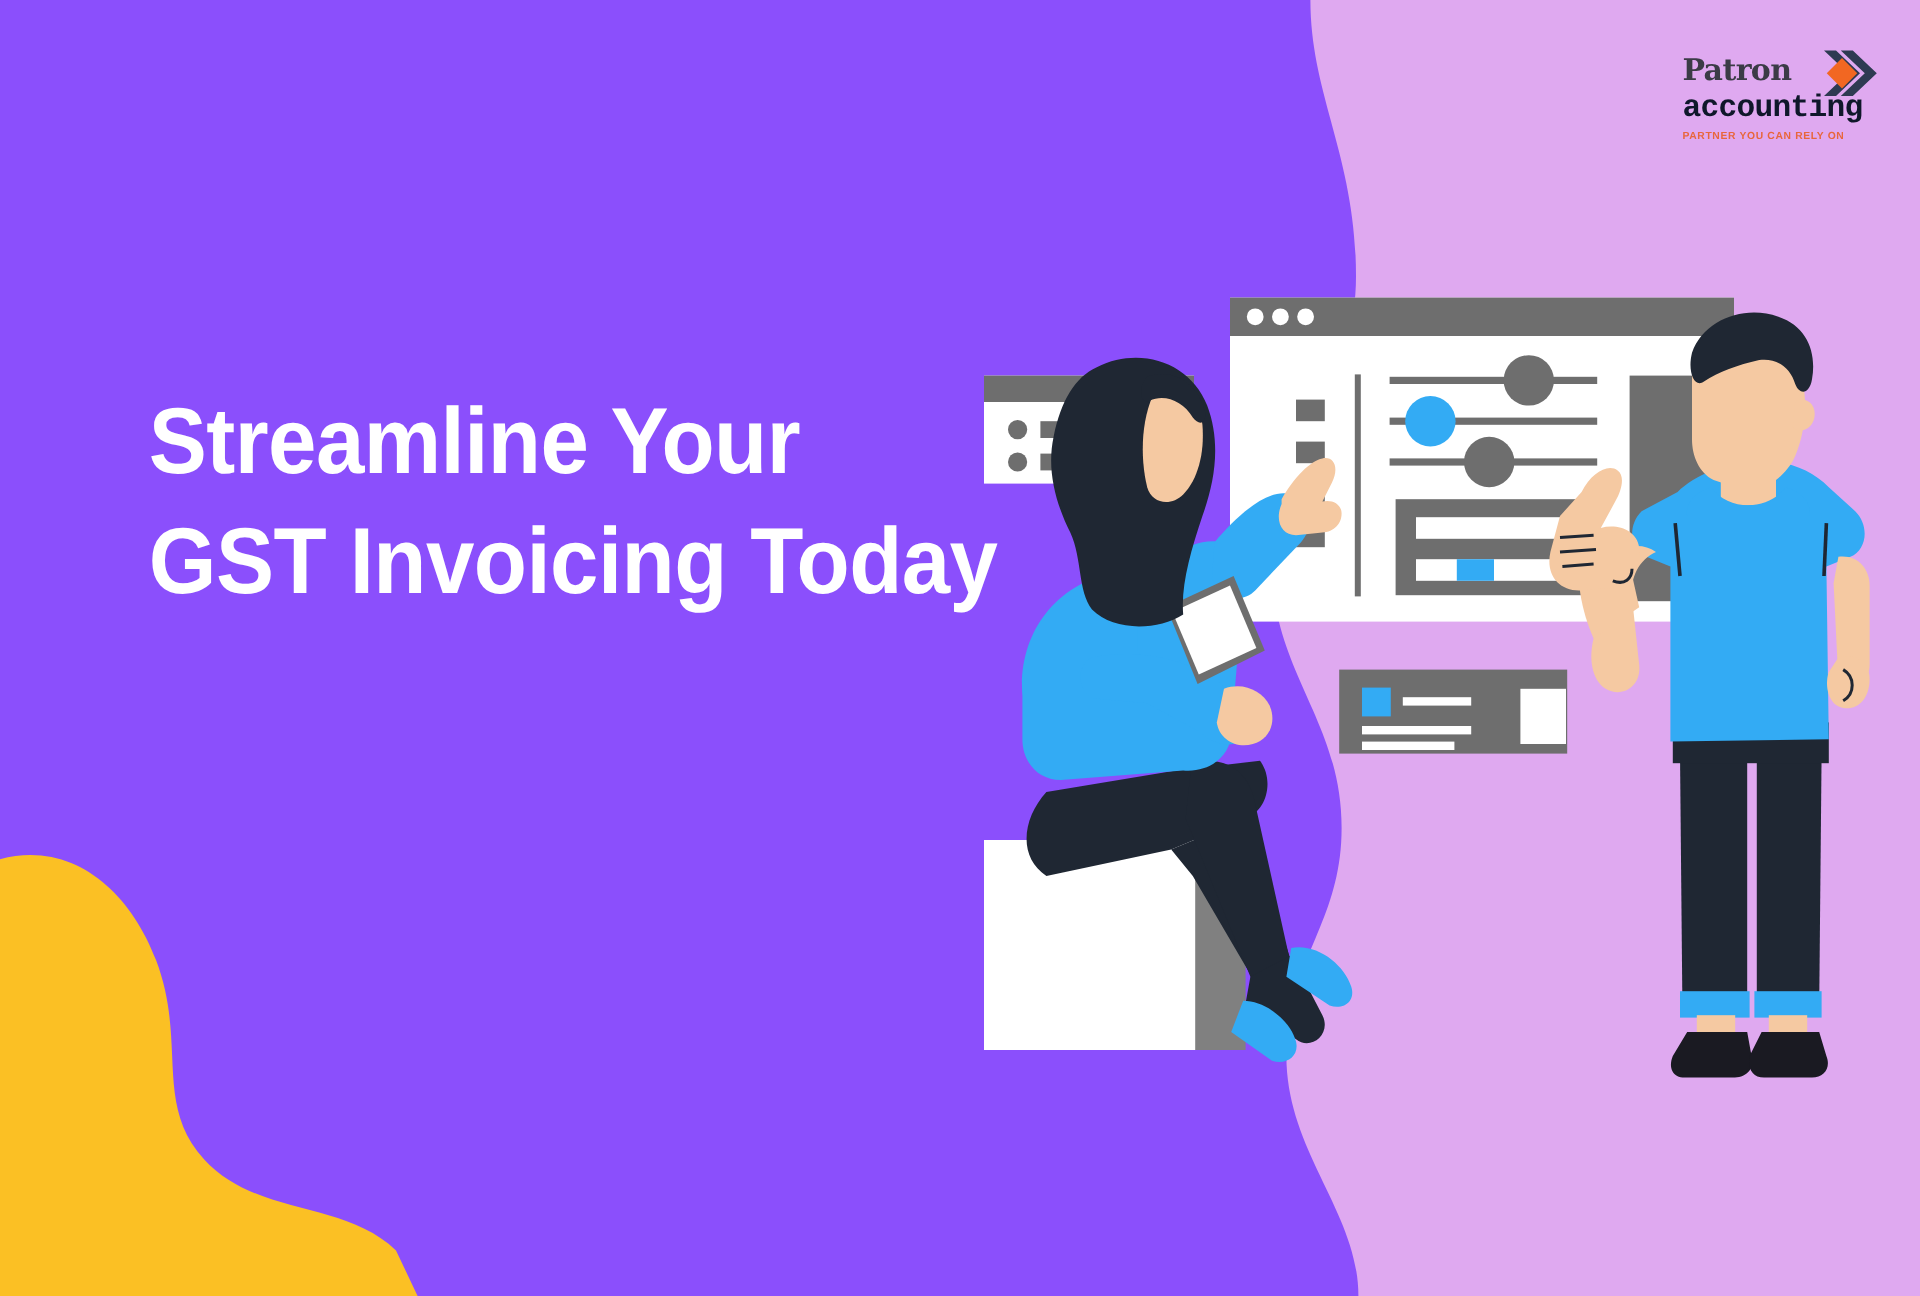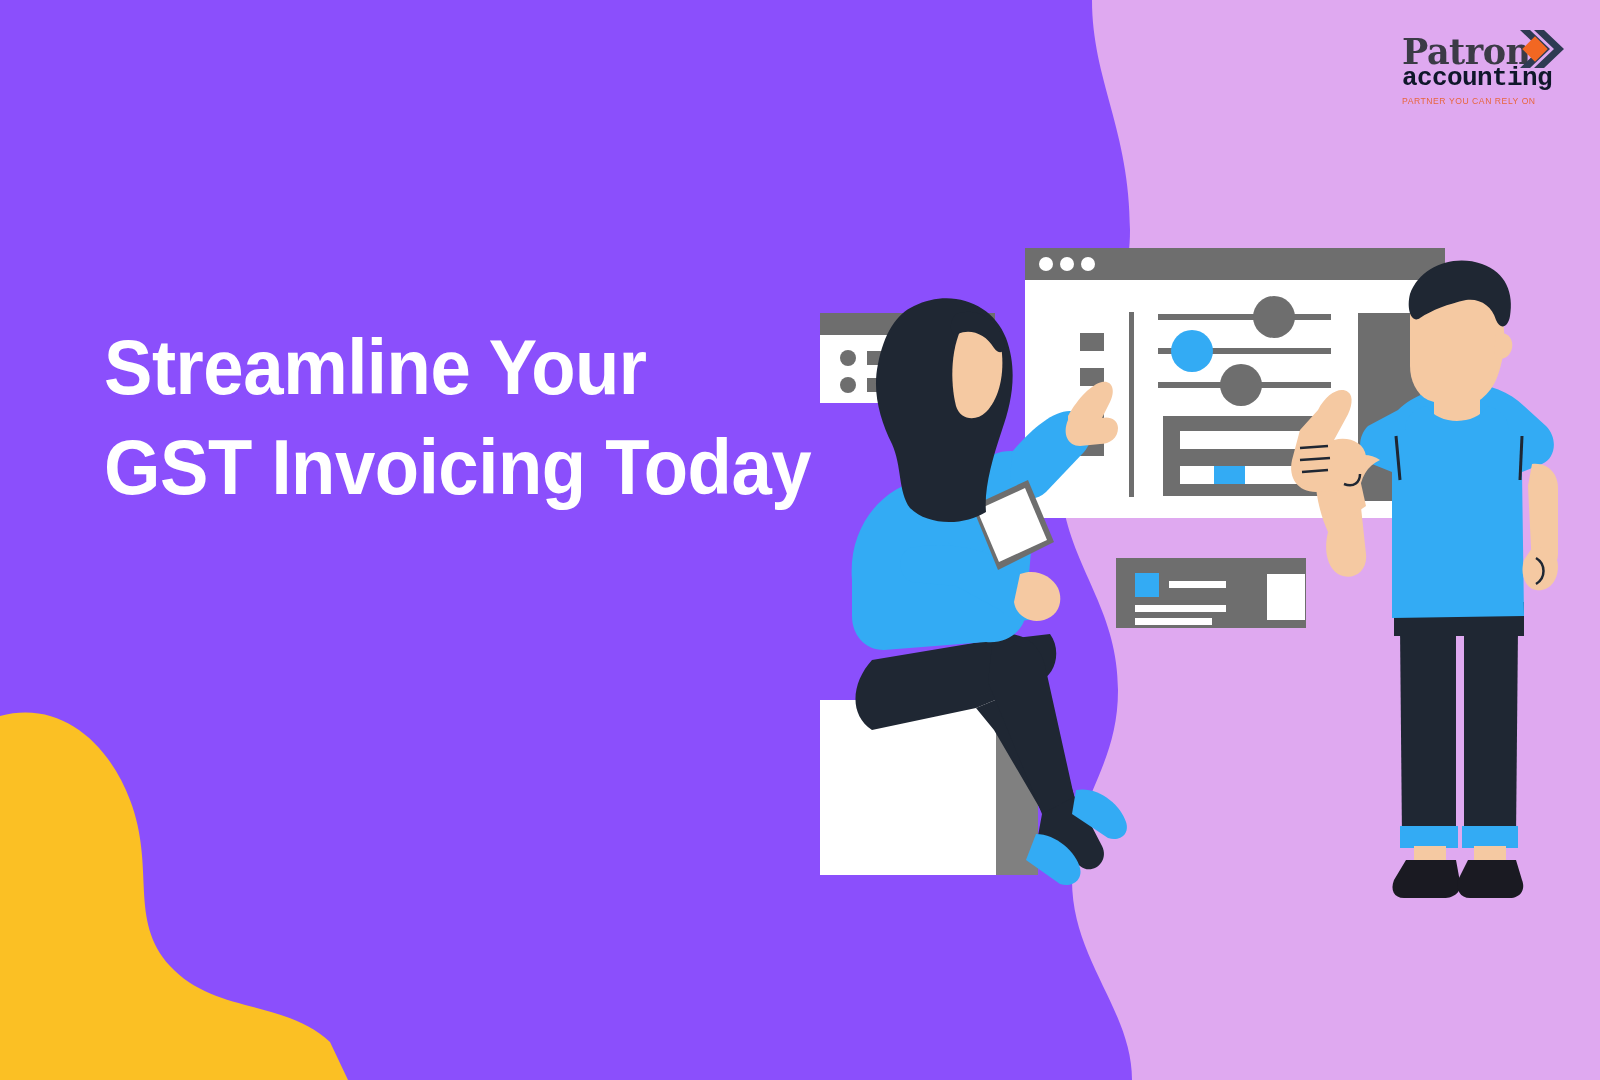--- a/index.html
+++ b/index.html
@@ -37,25 +37,26 @@
     z-index: 40;
   }
   .logo-row {
     position: relative;
     display: block;
     height: 30px;
   }
   .logo-word-top {
     font-family: "DejaVu Serif", "Liberation Serif", serif;
     font-weight: 700;
-    font-size: 35px;
+    font-size: 25px;
     color: #3B3B46;
     letter-spacing: -0.5px;
     display: block;
     line-height: 1;
+    margin-top: 12px;
   }
   .logo-word-bottom {
     font-family: Liberation Mono, monospace;
     font-weight: 700;
     font-size: 26px;
     color: #0f172a;
     letter-spacing: -0.6px;
     display: block;
     line-height: 1.05;
     margin-top: 1px;
@@ -63,32 +64,32 @@
   .logo-mark {
     position: absolute;
     top: -6px;
     right: -18px;
     width: 54px;
     height: 42px;
   }
   .logo-tagline {
     font-family: "Liberation Sans", sans-serif;
     font-size: 8.6px;
-    font-weight: 400;
+    font-weight: 700;
     color: #E8663C;
     letter-spacing: 0.55px;
     display: block;
     margin-top: 5px;
     white-space: nowrap;
   }
 
   
   .copy {
     position: absolute;
-    left: 104px;
+    left: 124px;
     top: 318px;
     width: 760px;
     z-index: 30;
   }
   .headline {
     margin: 0;
     color: #FFFFFF;
     font-family: "Liberation Sans Narrow", "Liberation Sans", sans-serif;
     font-weight: 700;
     font-size: 78px;

